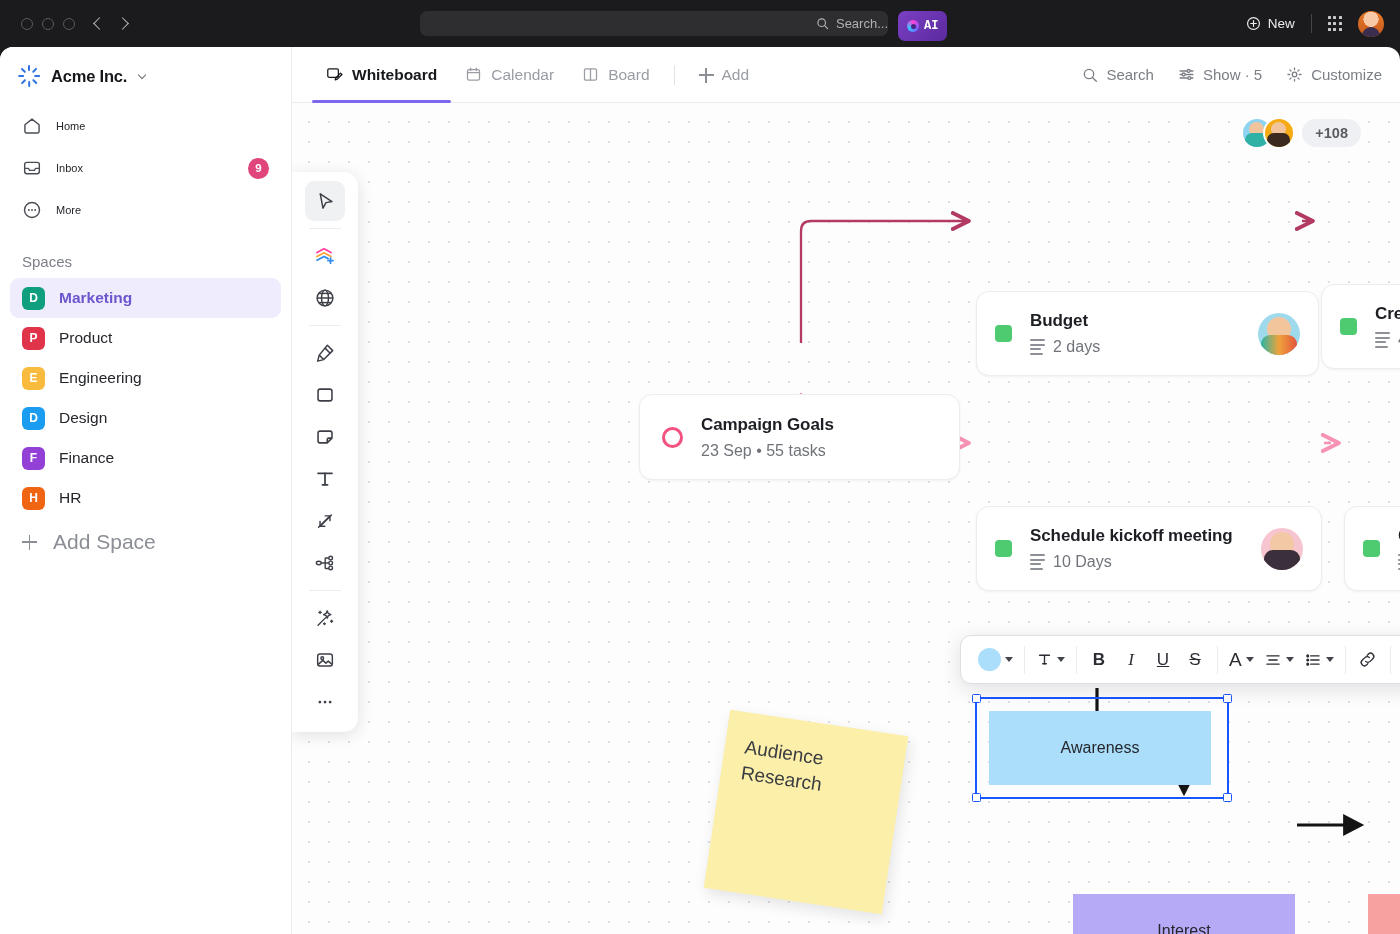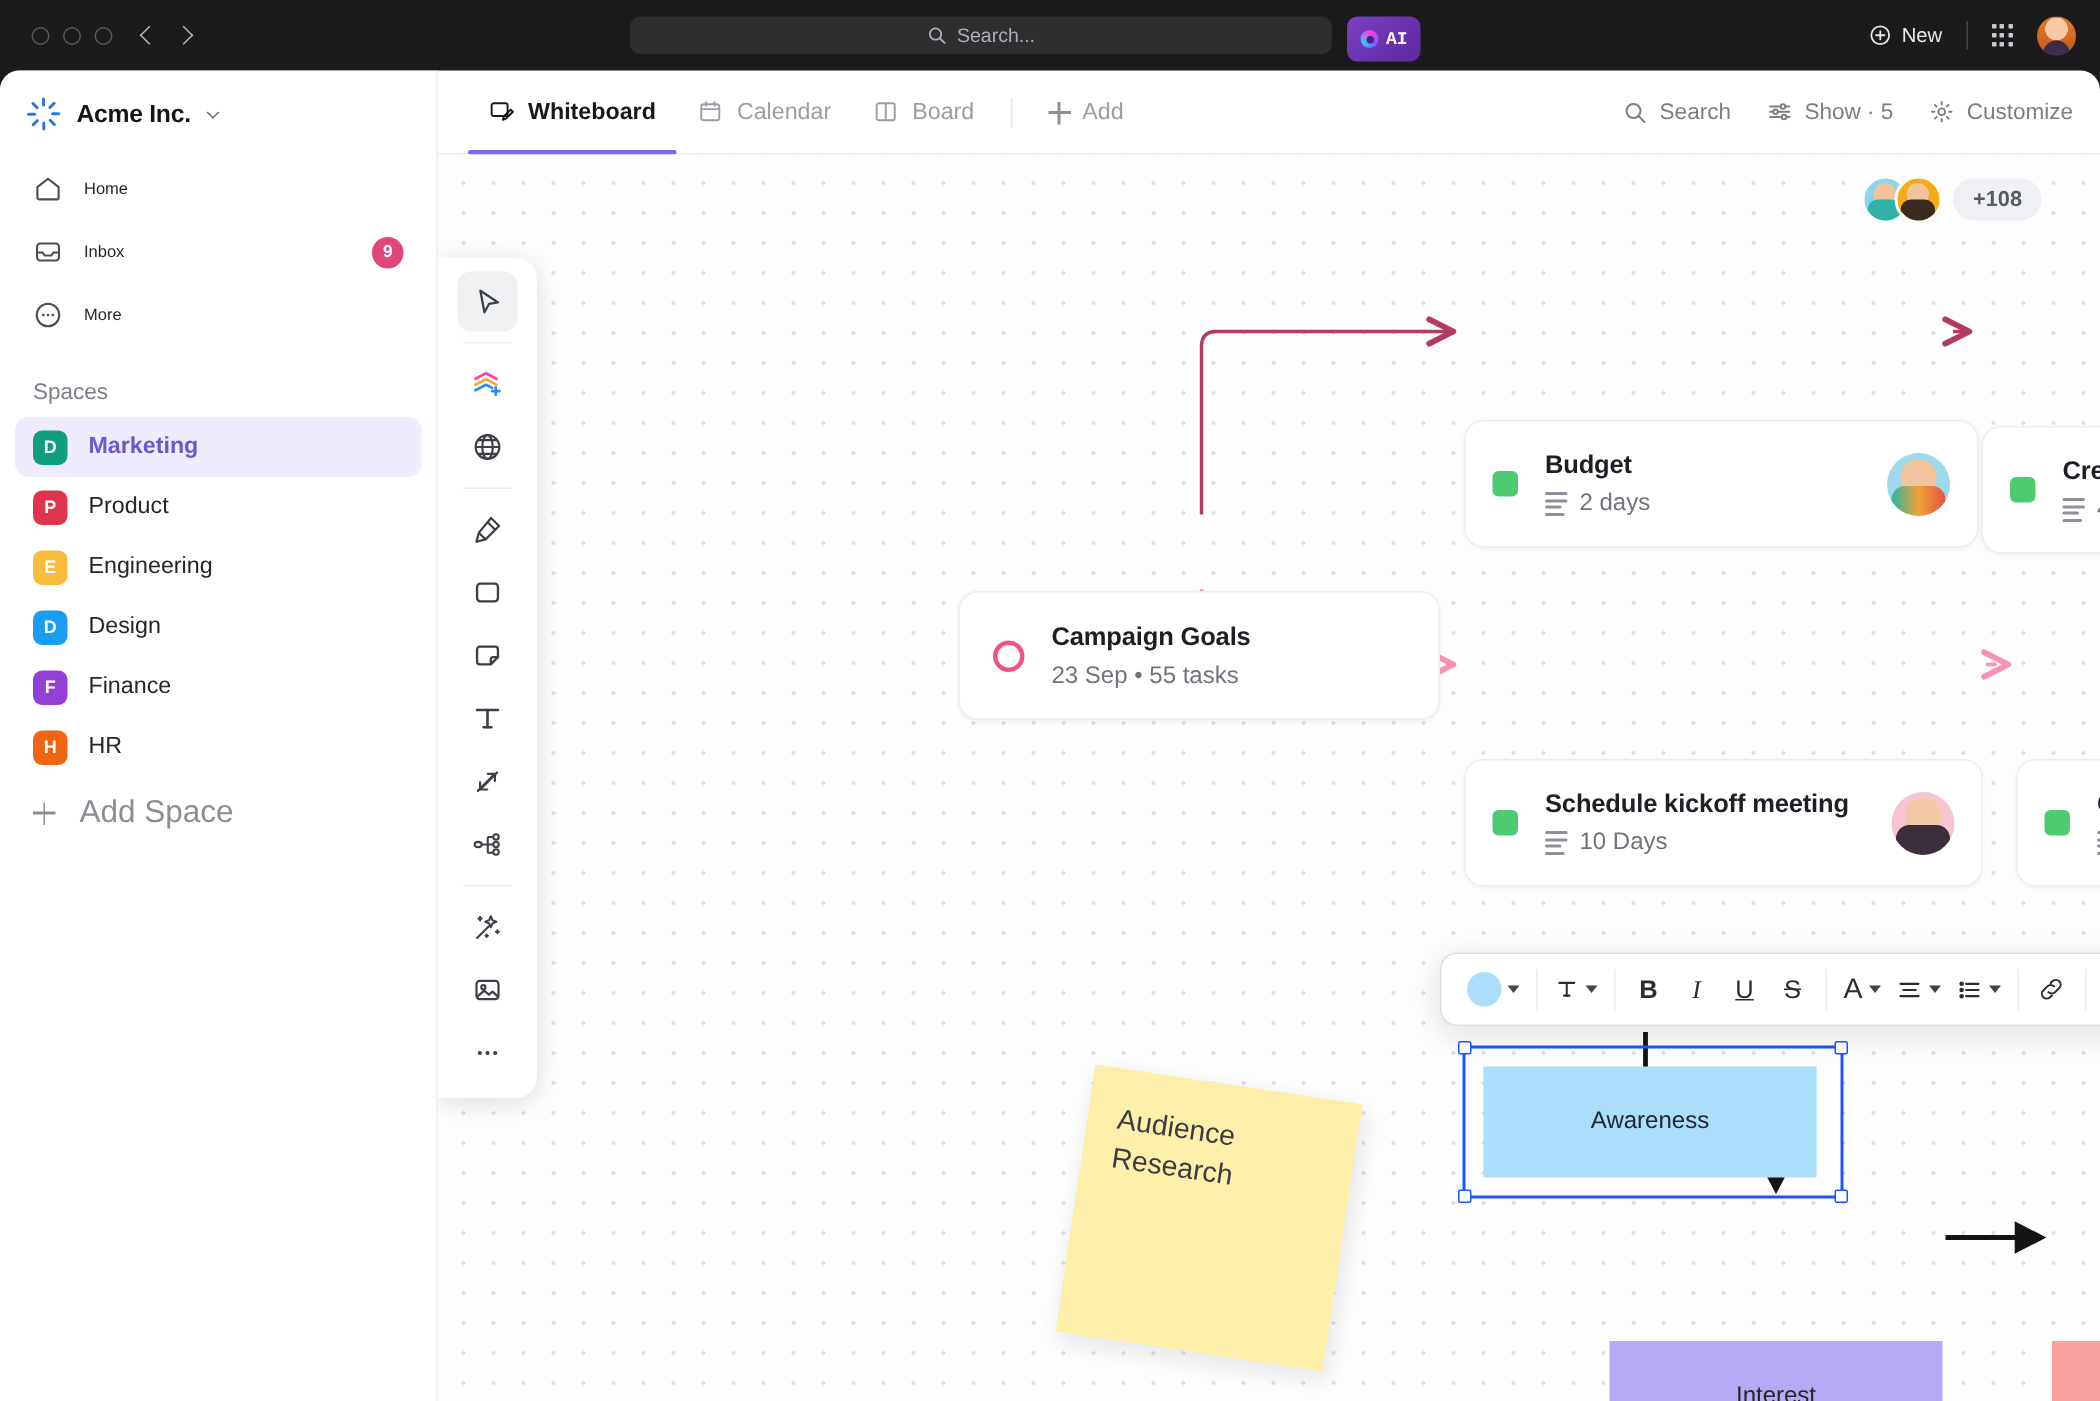--- a/index.html
+++ b/index.html
@@ -19,21 +19,21 @@
   #traffic { display: flex; gap: 9px; margin-left: 21px; }
   .tl { width: 12px; height: 12px; border-radius: 50%; border: 1.4px solid #5a5a5e; }
   #navarrows { display: flex; gap: 14px; margin-left: 20px; color: #a9a9ad; }
   .chev { width: 9px; height: 9px; border-top: 1.7px solid #b8b8bc; border-right: 1.7px solid #b8b8bc; }
   .chev.left { transform: rotate(-135deg); }
   .chev.right { transform: rotate(45deg); }
 
   #searchwrap {
     position: absolute; left: 420px; top: 11px; width: 468px; height: 25px;
     background: #2e2e31; border-radius: 7px;
-    display: flex; align-items: center; justify-content: center; gap: 7px;
+    display: flex; align-items: center; justify-content: flex-end; gap: 7px;
   }
   #searchwrap .stxt { color: #b0b0b4; font-size: 13px; }
   #aibtn {
     position: absolute; left: 898px; top: 11px; height: 25px; padding: 15px 9px;
     border-radius: 7px; display: flex; align-items: center; gap: 5px;
     background: linear-gradient(135deg,#7b3fc4 0%,#5b2a9e 100%);
     color: #fff; font-size: 12px; font-weight: 700; font-family: Liberation Mono, monospace;
   }
   #ai-ring { width: 12px; height: 12px; border-radius: 50%;
     background: conic-gradient(#ff3fd8,#7b5cff,#35c4ff,#ff3fd8);
@@ -520,21 +520,21 @@
         </div>
 
         <div id="goalcard">
           <span class="ring"></span>
           <div class="ctext">
             <div class="ctitle">Campaign Goals</div>
             <div class="cmeta">23 Sep • 55 tasks</div>
           </div>
         </div>
 
-        <div class="card" style="left:684px; top:177px; width:343px; height:85px;">
+        <div class="card" style="left:684px; top:188px; width:343px; height:85px;">
           <span class="csq"></span>
           <div class="ctext">
             <div class="ctitle">Budget</div>
             <div class="cmeta">
               <span class="lines-ic">
                   <i></i>
                   <i></i>
                   <i></i>
                   <i></i>
                 </span>

